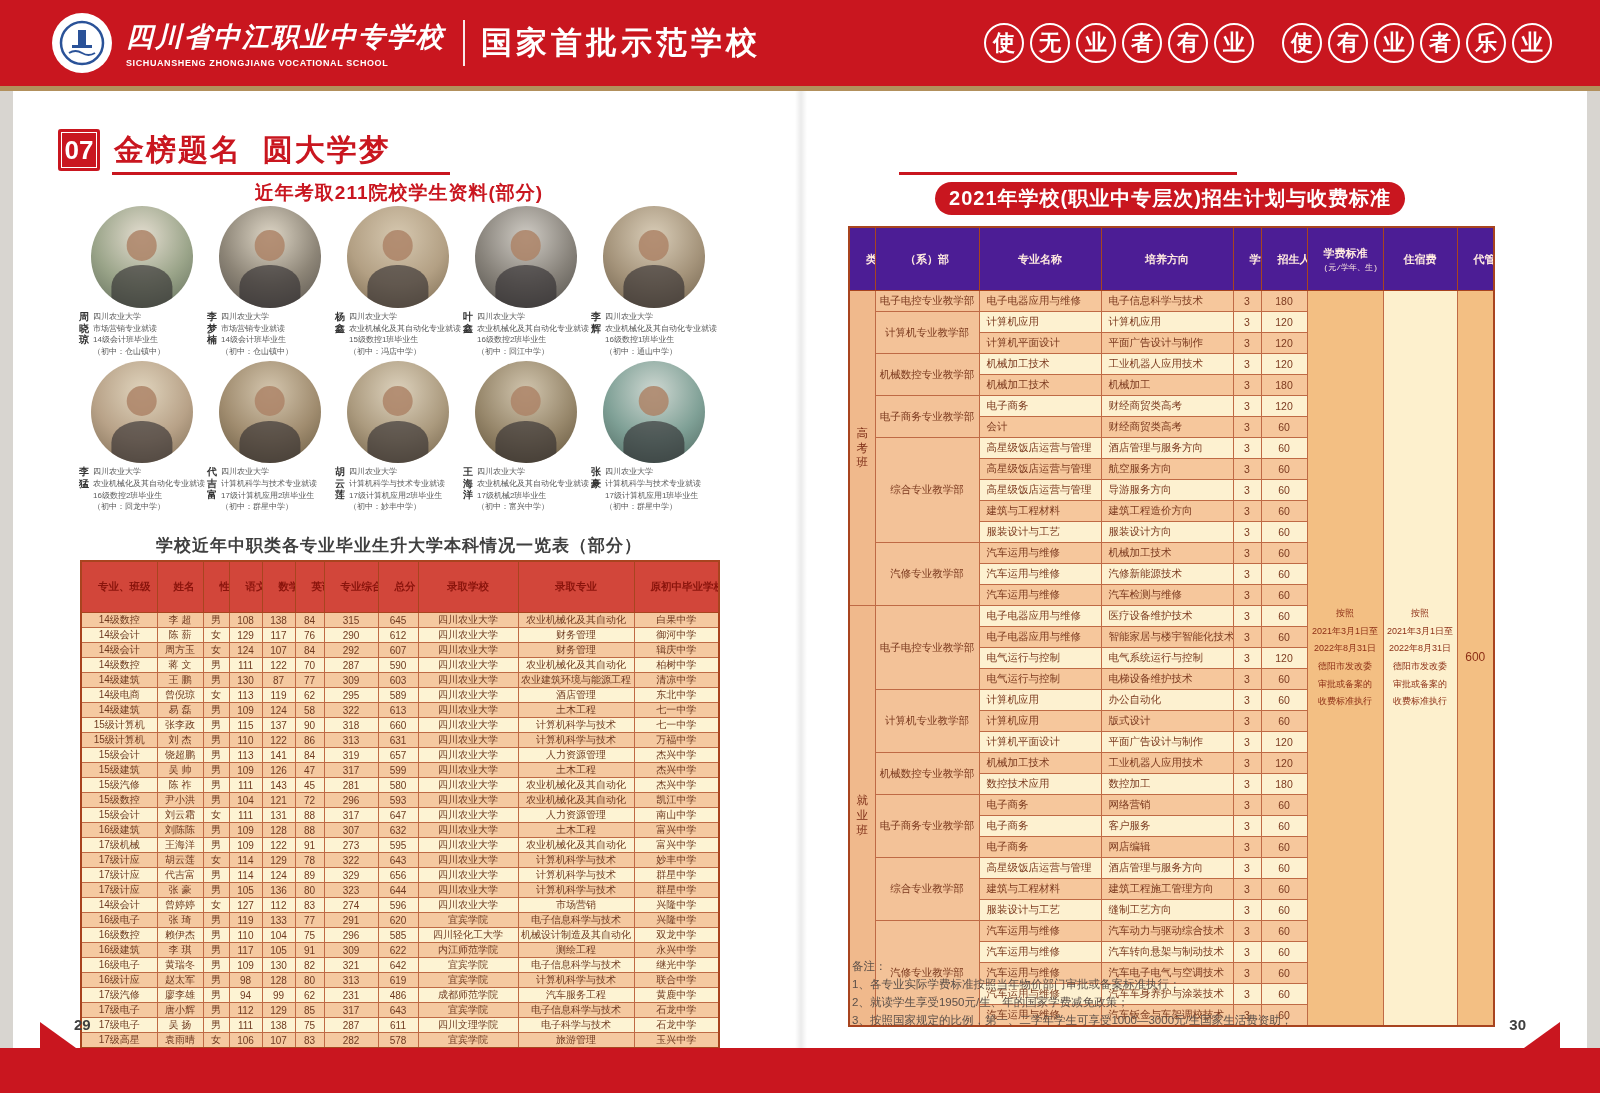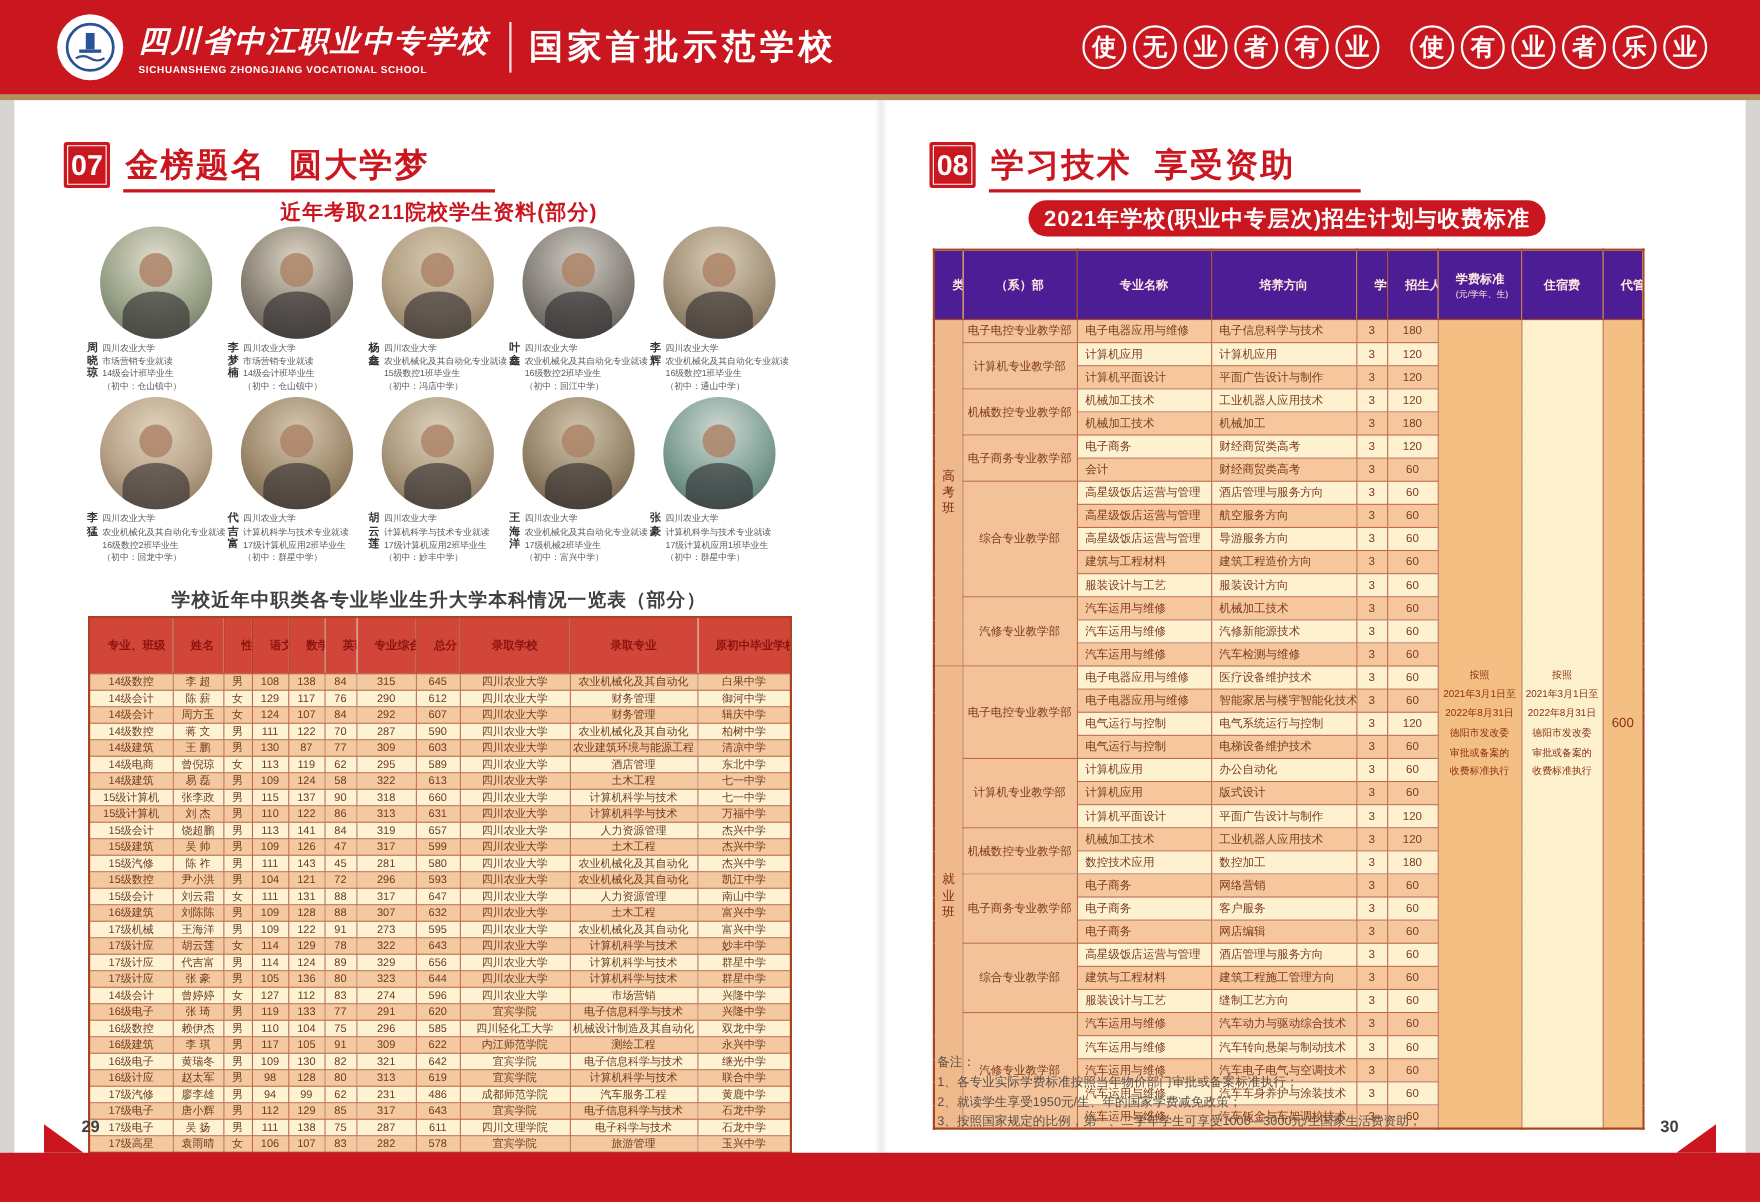--- a/index.html
+++ b/index.html
@@ -57,21 +57,21 @@
   #left-table{position:absolute;left:80px;top:560px;width:638px;border-collapse:collapse;table-layout:fixed;border:2px solid #a8441f;}
   #left-table th{background:#d2463a;color:#8a140c;font-size:10.5px;font-weight:bold;height:18px;border:1px solid #a8441f;padding:16px;white-space:nowrap;overflow:hidden;}
   #left-table td{height:14px;font-size:10px;color:#6f3a20;text-align:center;border:1px solid #bf6a45;padding:0 1px;white-space:nowrap;overflow:hidden;}
   #left-table tbody tr:nth-child(odd){background:#f5c9a0;}
   #left-table tbody tr:nth-child(even){background:#fdf3d3;}
 
   
   .banner{position:absolute;left:935px;top:182px;width:470px;height:33px;background:#c9161f;border-radius:17px;color:#fff;font-size:20px;font-weight:bold;display:flex;align-items:center;justify-content:center;letter-spacing:1px;}
   #right-table{position:absolute;left:848px;top:226px;width:645px;border-collapse:collapse;table-layout:fixed;border:2px solid #a8441f;}
   #right-table th{background:#4c1d95;color:#ffeae0;font-size:11px;height:30px;border:1px solid #a8441f;padding:16px;font-weight:bold;white-space:nowrap;overflow:hidden;}
-  #right-table th .sub{display:block;font-size:8px;font-weight:normal;margin-top:1px;letter-spacing:0;}
+  #right-table th .sub{display:block;font-size:8px;font-weight:normal;margin-top:1px;letter-spacing:0;font-family:Liberation Mono, monospace;}
   #right-table td{height:20px;font-size:10.5px;color:#7c3a1f;border:1px solid #bf6a45;padding:0;text-align:center;white-space:nowrap;overflow:hidden;}
   #right-table tbody tr:nth-child(odd){background:#f6c79c;}
   #right-table tbody tr:nth-child(even){background:#fdf1d0;}
   #right-table .major-cell,#right-table .dir-cell{text-align:left;padding:0 0 0 7px;}
   #right-table .dept-cell{background:#f3c298;}
   #right-table .class-cell{background:#f0b98c;}
   .vtext{white-space:pre-line;font-size:11.5px;line-height:1.3;color:#7c2c15;}
   #right-table .fee-cell{background:#f3bf83;font-size:9px;line-height:1.95;white-space:pre-line;color:#8d2f16;}
   #right-table .fee-lodging{background:#fdf0cd;}
   #right-table .fee-mgmt{font-size:12px;white-space:nowrap;}
@@ -644,24 +644,20 @@
           <td>83</td>
           <td>282</td>
           <td>578</td>
           <td>宜宾学院</td>
           <td>旅游管理</td>
           <td>玉兴中学</td>
         </tr>
       </tbody>
     </table>
 
-  <div class="sec-head" id="sec-right">
-    <span class="sec-no">08</span>
-    <span class="sec-title">学习技术  享受资助</span>
-  </div>
   <div class="sec-underline" id="ul-right"></div>
   <div class="banner">2021年学校(职业中专层次)招生计划与收费标准</div>
   <table id="right-table">
       <colgroup>
         <col style="width: 26px;">
         <col style="width: 104px;">
         <col style="width: 122px;">
         <col style="width: 132px;">
         <col style="width: 28px;">
         <col style="width: 46px;">

